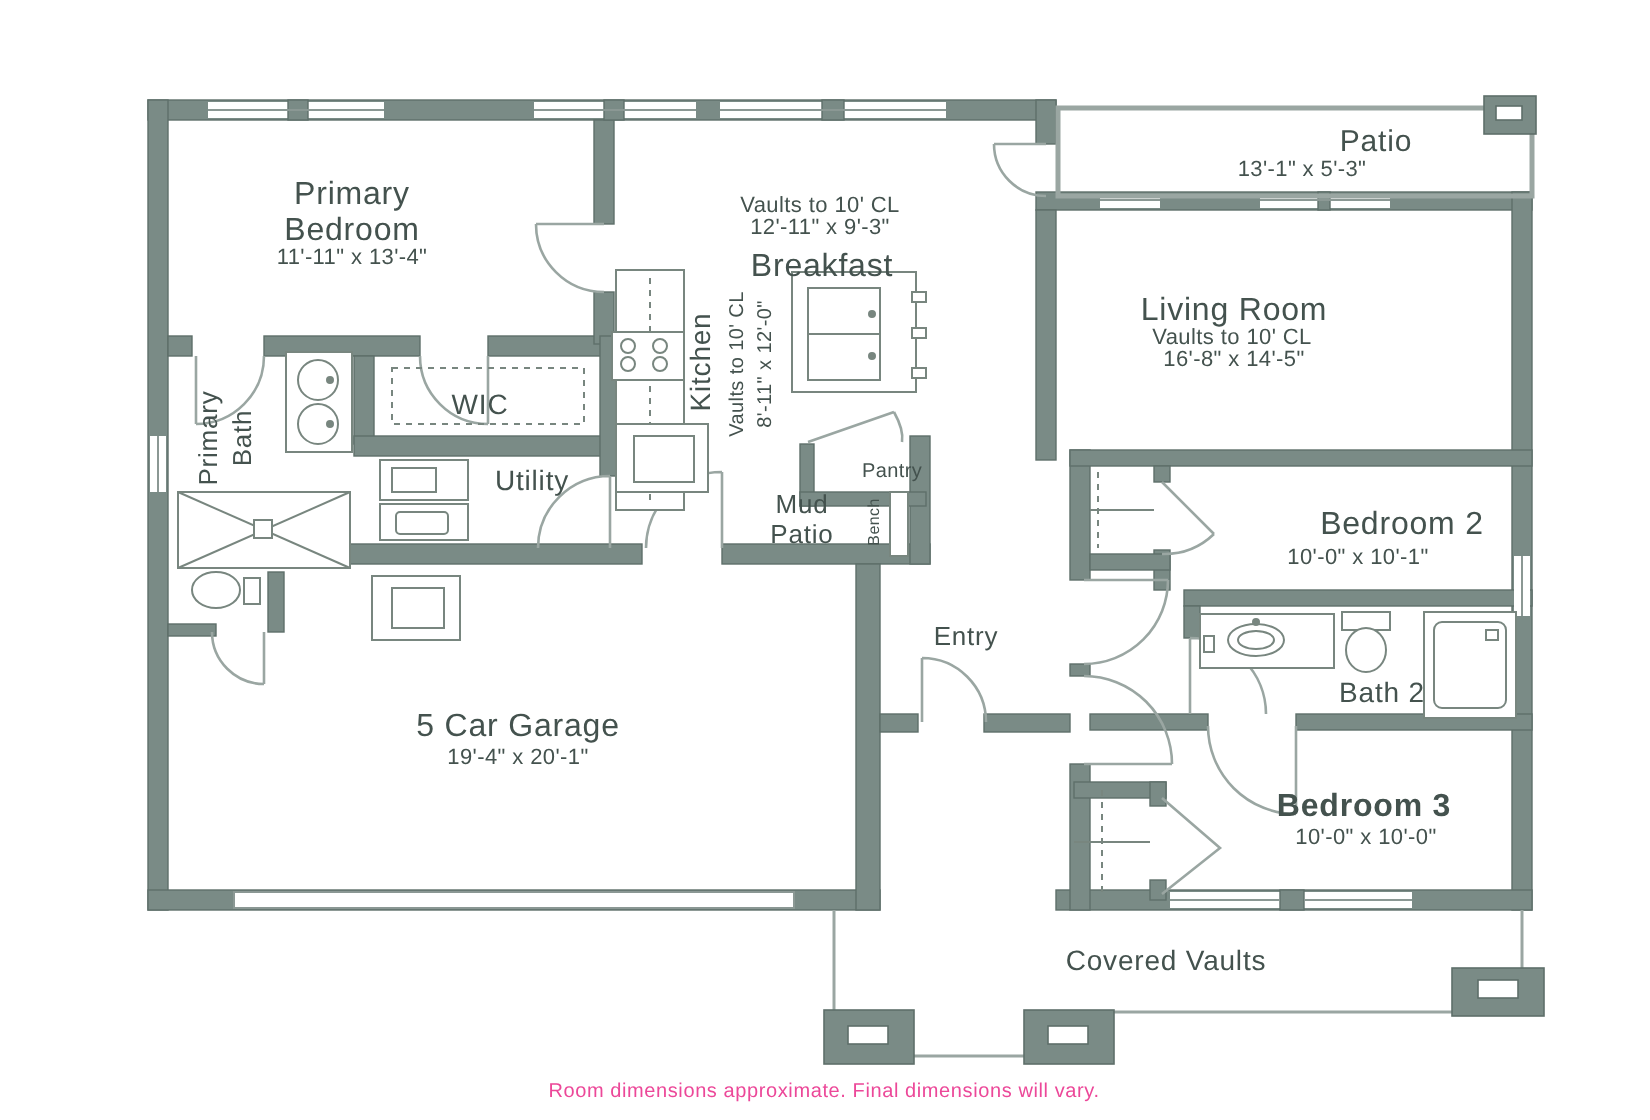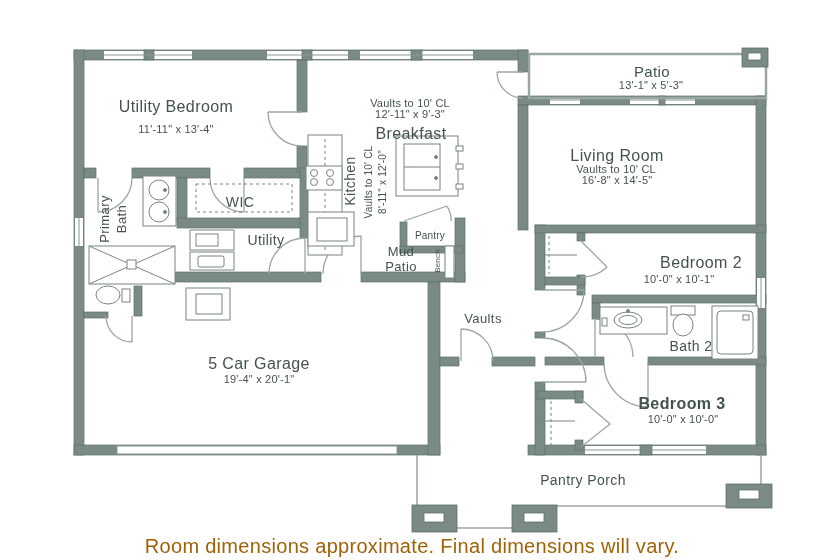--- a/index.html
+++ b/index.html
@@ -10,21 +10,21 @@
        white-space:nowrap;letter-spacing:.4px;line-height:1.12;}
   .vert{transform:translate(-50%,-50%) rotate(-90deg);}
   .wrap{white-space:normal;}
   .s16{font-size:16px;}
   .s15{font-size:15px;}
   .s14{font-size:14px;}
   .s13{font-size:13px;}
   .s11{font-size:11px;letter-spacing:.2px;}
   .s10{font-size:10px;letter-spacing:.2px;}
   .s8{font-size:8px;letter-spacing:.2px;}
-  .cap{font-size:20px;letter-spacing:.3px;color:#a16207;}
+  .cap{font-size:10px;letter-spacing:.3px;color:#ec4899;}
 </style>
 </head>
 <body>
 
 <div id="plan">
 
 <svg width="825" height="560" viewBox="0 0 825 560">
 
   <g fill="#7a8b86" stroke="#5e6f6a" stroke-width="0.7">
     <rect x="74" y="50" width="454" height="10"></rect>
@@ -229,56 +229,56 @@
     <g>
       <rect x="712" y="306" width="46" height="53"></rect>
       <rect x="717" y="311" width="36" height="43" rx="4"></rect>
       <rect x="743" y="315" width="6" height="5"></rect>
     </g>
 
     <rect x="445" y="246" width="9" height="32"></rect>
   </g>
 </svg>
 
-  <div class="lbl s16 wrap" style="left:176px;top:107px;width:130px;">Utility Bedroom</div>
+  <div class="lbl s16 wrap" style="left:176px;top:107px;width:130px;">Primary Bedroom</div>
   <div class="lbl s11" style="left:176px;top:129px;">11'-11" x 13'-4"</div>
 
   <div class="lbl s16" style="left:411px;top:90px;margin-top:44px;">Breakfast</div>
   <div class="lbl s11" style="left:410px;top:103px;">Vaults to 10' CL</div>
   <div class="lbl s11" style="left:410px;top:114px;">12'-11" x 9'-3"</div>
 
-  <div class="lbl s15" style="left:652px;top:72px;">Patio</div>
+  <div class="lbl s15" style="left:688px;top:72px;">Patio</div>
   <div class="lbl s11" style="left:651px;top:85px;">13'-1" x 5'-3"</div>
 
   <div class="lbl s16" style="left:617px;top:156px;">Living Room</div>
   <div class="lbl s11" style="left:616px;top:169px;">Vaults to 10' CL</div>
   <div class="lbl s11" style="left:617px;top:180px;">16'-8" x 14'-5"</div>
 
   <div class="lbl vert s14" style="left:351px;top:181px;">Kitchen</div>
   <div class="lbl vert s10" style="left:369px;top:182px;">Vaults to 10' CL</div>
   <div class="lbl vert s10" style="left:383px;top:182px;">8'-11" x 12'-0"</div>
 
   <div class="lbl s14" style="left:240px;top:203px;">WIC</div>
 
   <div class="lbl vert s13" style="left:105px;top:219px;">Primary</div>
   <div class="lbl vert s13" style="left:122px;top:219px;">Bath</div>
 
   <div class="lbl s14" style="left:266px;top:241px;text-align:right;">Utility</div>
-  <div class="lbl s10" style="left:430px;top:236px;">Pantry</div>
+  <div class="lbl s10" style="left:430px;top:236px;padding-left:32px;">Pantry</div>
   <div class="lbl s13 wrap" style="left:401px;top:260px;width:58px;">Mud Patio</div>
   <div class="lbl vert s8" style="left:438px;top:261px;">Bench</div>
-  <div class="lbl s13" style="left:483px;top:319px;">Vaults</div>
+  <div class="lbl s13" style="left:483px;top:319px;">Entry</div>
 
   <div class="lbl s16" style="left:259px;top:364px;">5 Car Garage</div>
   <div class="lbl s11" style="left:259px;top:379px;">19'-4" x 20'-1"</div>
 
   <div class="lbl s16" style="left:678px;top:263px;margin-left:23px;">Bedroom 2</div>
   <div class="lbl s11" style="left:679px;top:279px;">10'-0" x 10'-1"</div>
 
   <div class="lbl s14" style="left:673px;top:347px;margin-left:18px;">Bath 2</div>
 
   <div class="lbl s16" style="left:682px;top:404px;font-weight:bold;">Bedroom 3</div>
   <div class="lbl s11" style="left:683px;top:419px;">10'-0" x 10'-0"</div>
 
-  <div class="lbl s14" style="left:583px;top:481px;">Pantry Porch</div>
+  <div class="lbl s14" style="left:583px;top:481px;">Covered Vaults</div>
 
   <div class="lbl cap" style="left:412px;top:546px;">Room dimensions approximate. Final dimensions will vary.</div>
 </div>
 
 </body></html>

